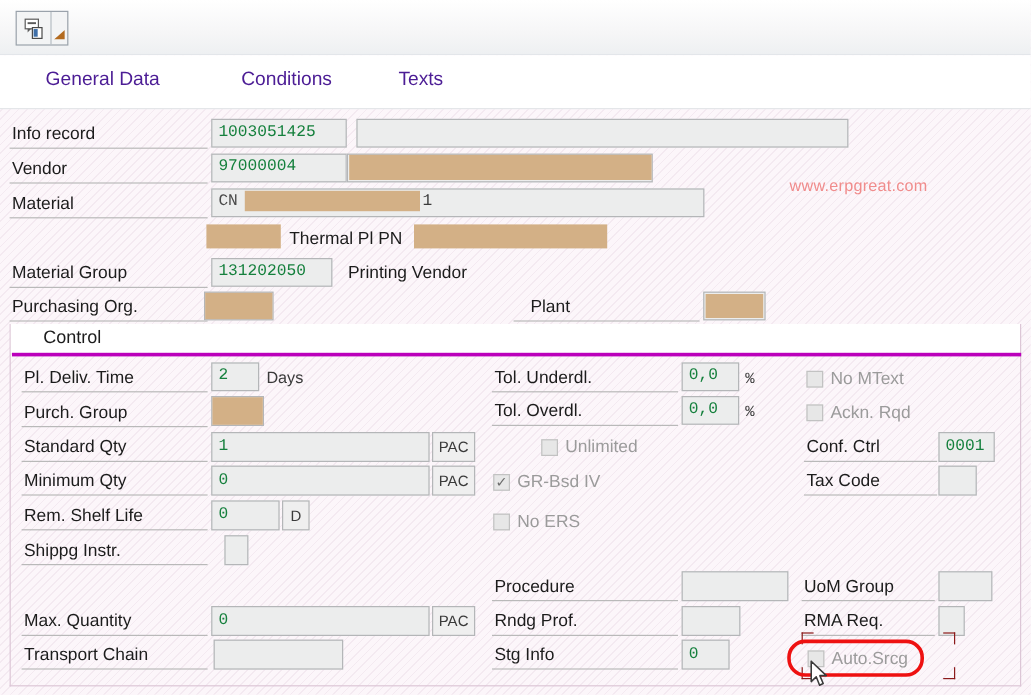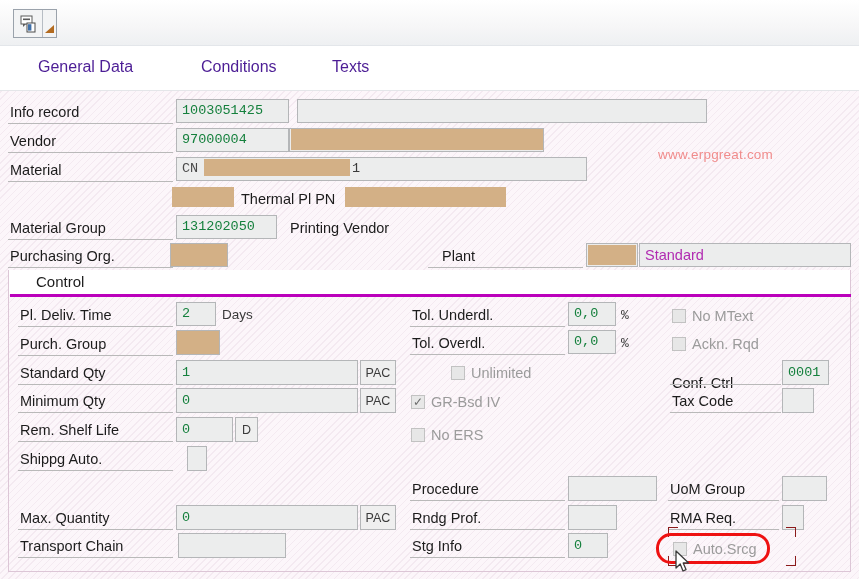--- a/index.html
+++ b/index.html
@@ -318,23 +318,20 @@
 
   <div class="lbl" style="left:10px; top:249px;">Purchasing Org.</div>
   <div class="uline" style="left:8px; top:267px; width:165px;"></div>
   <div class="fld" style="left:170px; top:243px; width:58px; height:24px;"></div>
   <div class="redact" style="left:171px; top:244px; width:56px; height:22px;"></div>
 
   <div class="lbl" style="left:430px; top:249px;margin-left:12px;">Plant</div>
   <div class="uline" style="left:428px; top:267px; width:155px;"></div>
   <div class="fld" style="left:586px; top:243px; width:52px; height:24px;"></div>
   <div class="redact" style="left:588px; top:245px; width:48px; height:20px;"></div>
-  <div class="fld" style="left:639px; top:243px; width:212px; height:24px;">
-    <span class="lbl purple" style="position:static; font-size:14.5px;">Standard</span>
-  </div>
 
   <div class="groupbox"></div>
   <div class="group-whitebar"></div>
   <div class="group-title">Control</div>
   <div class="group-rule"></div>
 
   <div class="lbl" style="left:20px; top:308px;">Pl. Deliv. Time</div>
   <div class="uline" style="left:18px; top:326px; width:155px;"></div>
   <div class="fld mono" style="left:176px; top:302px; width:40px; height:24px;">2</div>
   <div class="suffix" style="left:222px; top:307px;">Days</div>
@@ -352,21 +349,21 @@
   <div class="lbl" style="left:20px; top:394px;">Minimum Qty</div>
   <div class="uline" style="left:18px; top:412px; width:155px;"></div>
   <div class="fld mono" style="left:176px; top:388px; width:182px; height:25px;">0</div>
   <div class="uom" style="left:360px; top:388px; width:36px; height:25px;">PAC</div>
 
   <div class="lbl" style="left:20px; top:423px;">Rem. Shelf Life</div>
   <div class="uline" style="left:18px; top:441px; width:155px;"></div>
   <div class="fld mono" style="left:176px; top:417px; width:57px; height:25px;">0</div>
   <div class="uom" style="left:235px; top:417px; width:23px; height:25px;">D</div>
 
-  <div class="lbl" style="left:20px; top:452px;">Shippg Auto.</div>
+  <div class="lbl" style="left:20px; top:452px;">Shippg Instr.</div>
   <div class="uline" style="left:18px; top:470px; width:155px;"></div>
   <div class="fld" style="left:187px; top:446px; width:20px; height:25px;"></div>
 
   <div class="lbl" style="left:20px; top:511px;">Max. Quantity</div>
   <div class="uline" style="left:18px; top:529px; width:155px;"></div>
   <div class="fld mono" style="left:176px; top:505px; width:182px; height:25px;">0</div>
   <div class="uom" style="left:360px; top:505px; width:36px; height:25px;">PAC</div>
 
   <div class="lbl" style="left:20px; top:539px;">Transport Chain</div>
   <div class="uline" style="left:18px; top:557px; width:155px;"></div>
@@ -409,21 +406,21 @@
 
   <div class="cbrow" style="left:672px; top:308px;">
     <span class="cbox"></span>
     <span class="cbtext">No MText</span>
   </div>
   <div class="cbrow" style="left:672px; top:336px;">
     <span class="cbox"></span>
     <span class="cbtext">Ackn. Rqd</span>
   </div>
 
-  <div class="lbl" style="left:672px; top:376px;text-align:center;">Conf. Ctrl</div>
+  <div class="lbl" style="left:672px; top:366px;text-align:center;">Conf. Ctrl</div>
   <div class="uline" style="left:670px; top:384px; width:111px;"></div>
   <div class="fld mono" style="left:782px; top:360px; width:47px; height:25px;">0001</div>
 
   <div class="lbl" style="left:672px; top:394px;">Tax Code</div>
   <div class="uline" style="left:670px; top:412px; width:111px;"></div>
   <div class="fld" style="left:782px; top:388px; width:32px; height:25px;"></div>
 
   <div class="lbl" style="left:670px; top:482px;">UoM Group</div>
   <div class="uline" style="left:668px; top:500px; width:111px;"></div>
   <div class="fld" style="left:782px; top:476px; width:45px; height:25px;"></div>

